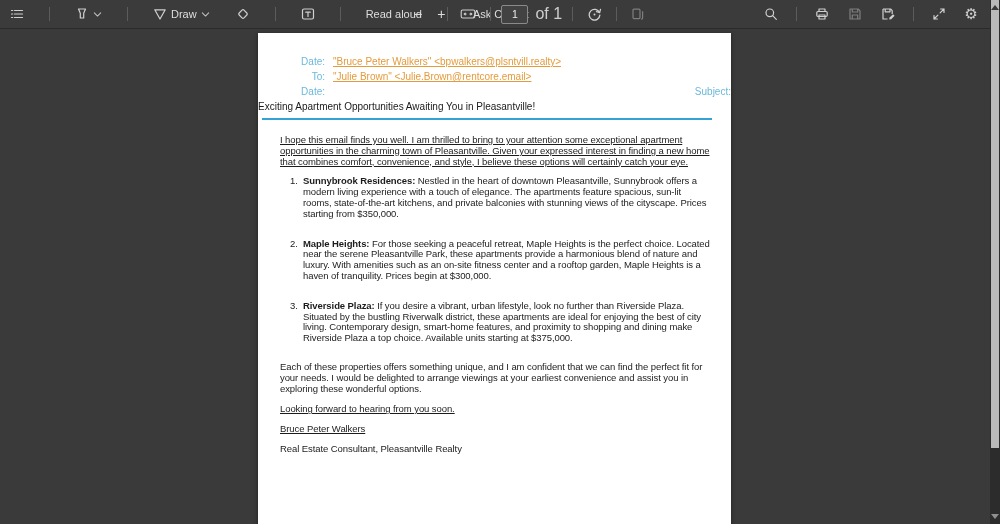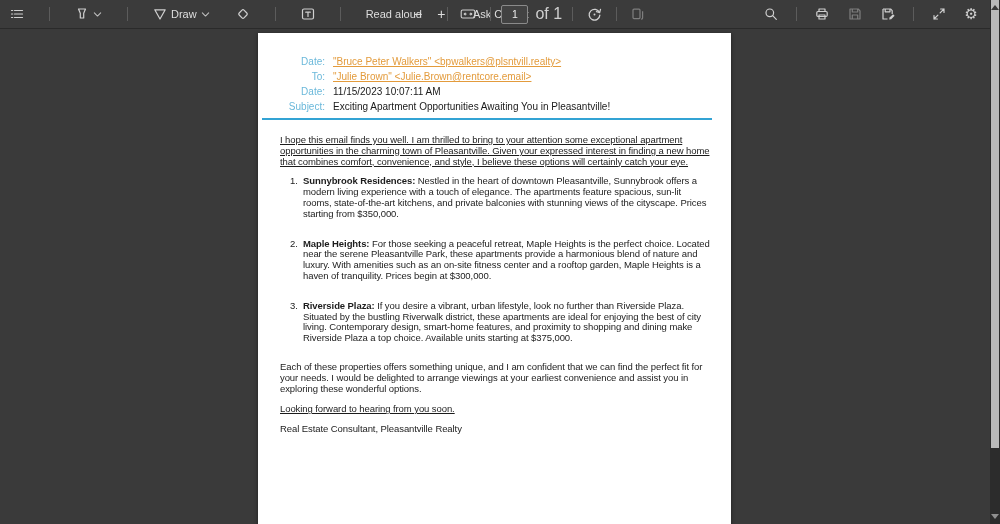--- a/index.html
+++ b/index.html
@@ -232,21 +232,20 @@
 
 <div class="viewer">
   <div class="page">
 
     <div class="email-header">
       <div class="ehl">Date:</div>
       <div class="ehv"><a href="#">"Bruce Peter Walkers" &lt;bpwalkers@plsntvill.realty&gt;</a></div>
       <div class="ehl">To:</div>
       <div class="ehv"><a href="#">"Julie Brown" &lt;Julie.Brown@rentcore.email&gt;</a></div>
       <div class="ehl">Date:</div>
-      <div class="ehv">11/15/2023 10:07:11 AM</div>
       <div class="ehl">Subject:</div>
       <div class="ehv">Exciting Apartment Opportunities Awaiting You in Pleasantville!</div>
     </div>
 
     <div class="sepline"></div>
 
     <div class="ebody">
       <p class="mb9">I hope this email finds you well. I am thrilled to bring to your attention some exceptional apartment opportunities in the charming town of Pleasantville. Given your expressed interest in finding a new home that combines comfort, convenience, and style, I believe these options will certainly catch your eye.</p>
 
       <div class="li">
@@ -257,20 +256,21 @@
         <span class="num">2.</span>
         <span class="itext"><b>Maple Heights:</b> <span>For those seeking a peaceful retreat, Maple Heights is the perfect choice. Located near the serene Pleasantville Park, these apartments provide a harmonious blend of nature and luxury. With amenities such as an on-site fitness center and a rooftop garden, Maple Heights is a haven of tranquility. Prices begin at $300,000.</span></span>
       </div>
       <div class="li mb18">
         <span class="num">3.</span>
         <span class="itext"><b>Riverside Plaza:</b> <span>If you desire a vibrant, urban lifestyle, look no further than Riverside Plaza. Situated by the bustling Riverwalk district, these apartments are ideal for enjoying the best of city living. Contemporary design, smart-home features, and proximity to shopping and dining make Riverside Plaza a top choice. Available units starting at $375,000.</span></span>
       </div>
 
       <p>Each of these properties offers something unique, and I am confident that we can find the perfect fit for your needs. I would be delighted to arrange viewings at your earliest convenience and assist you in exploring these wonderful options.</p>
       <p class="mb9">Looking forward to hearing from you soon.</p>
+      <p class="mb9">Bruce Peter Walkers</p>
       <p>Real Estate Consultant, Pleasantville Realty</p>
     </div>
 
   </div>
 </div>
 
 <div class="scrollbar">
   <div class="sb-thumb"></div>
   <div class="sb-up"></div>
   <div class="sb-down"></div>

